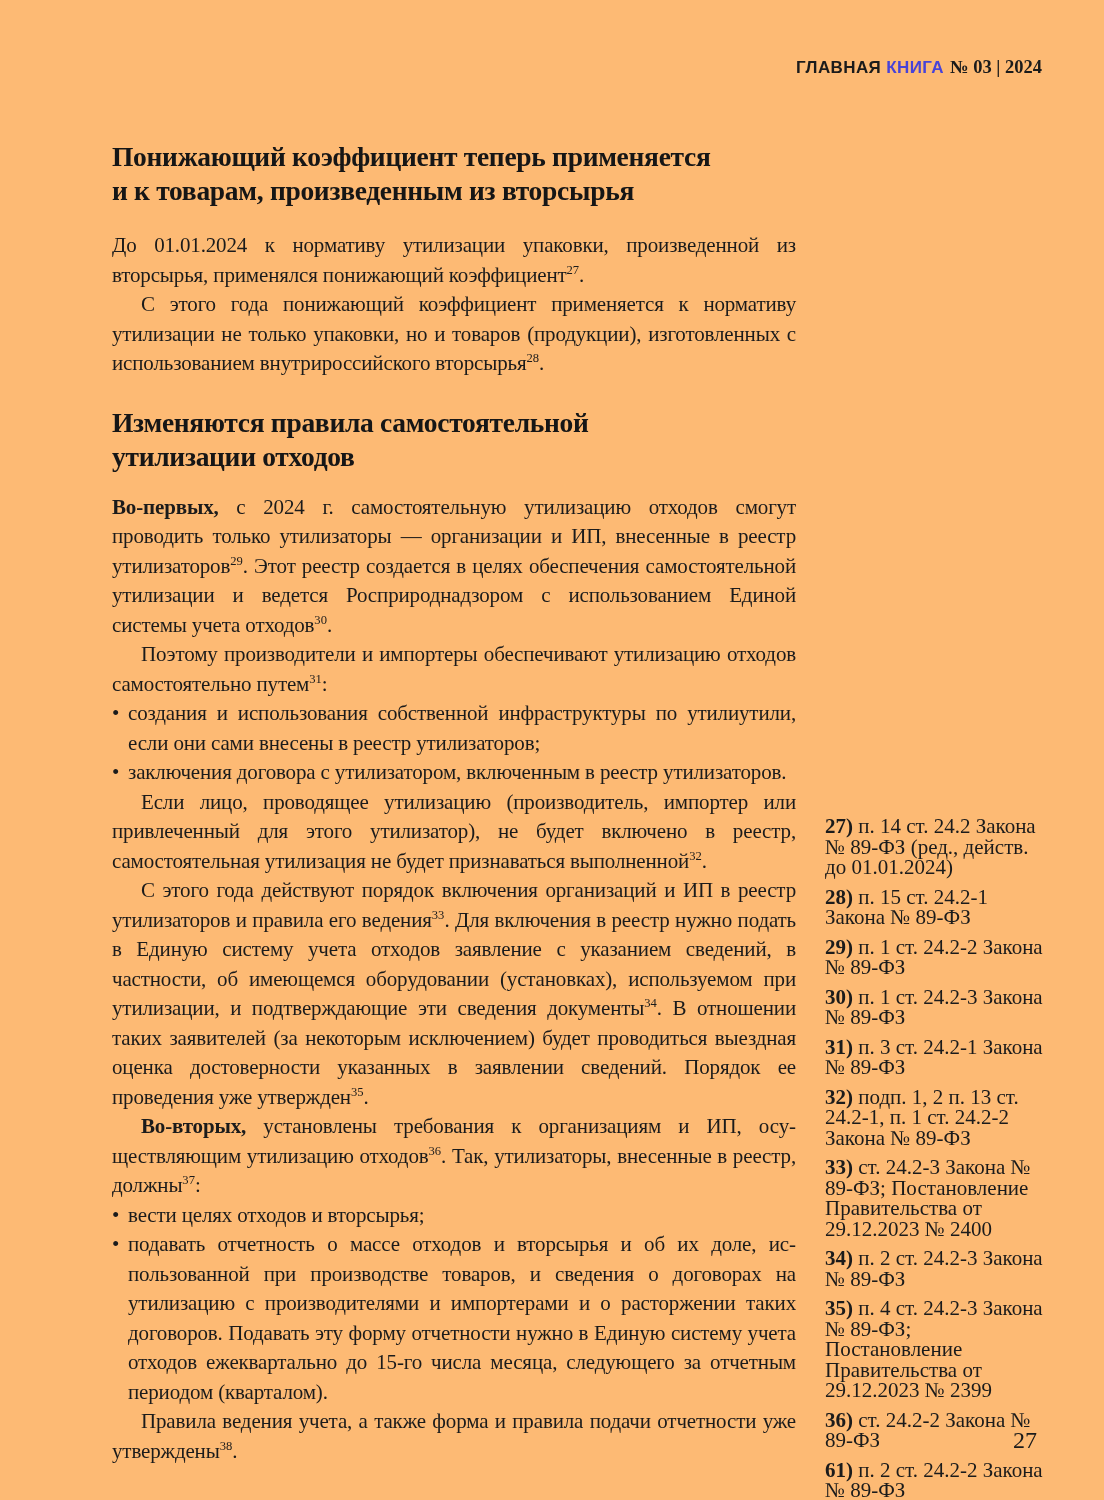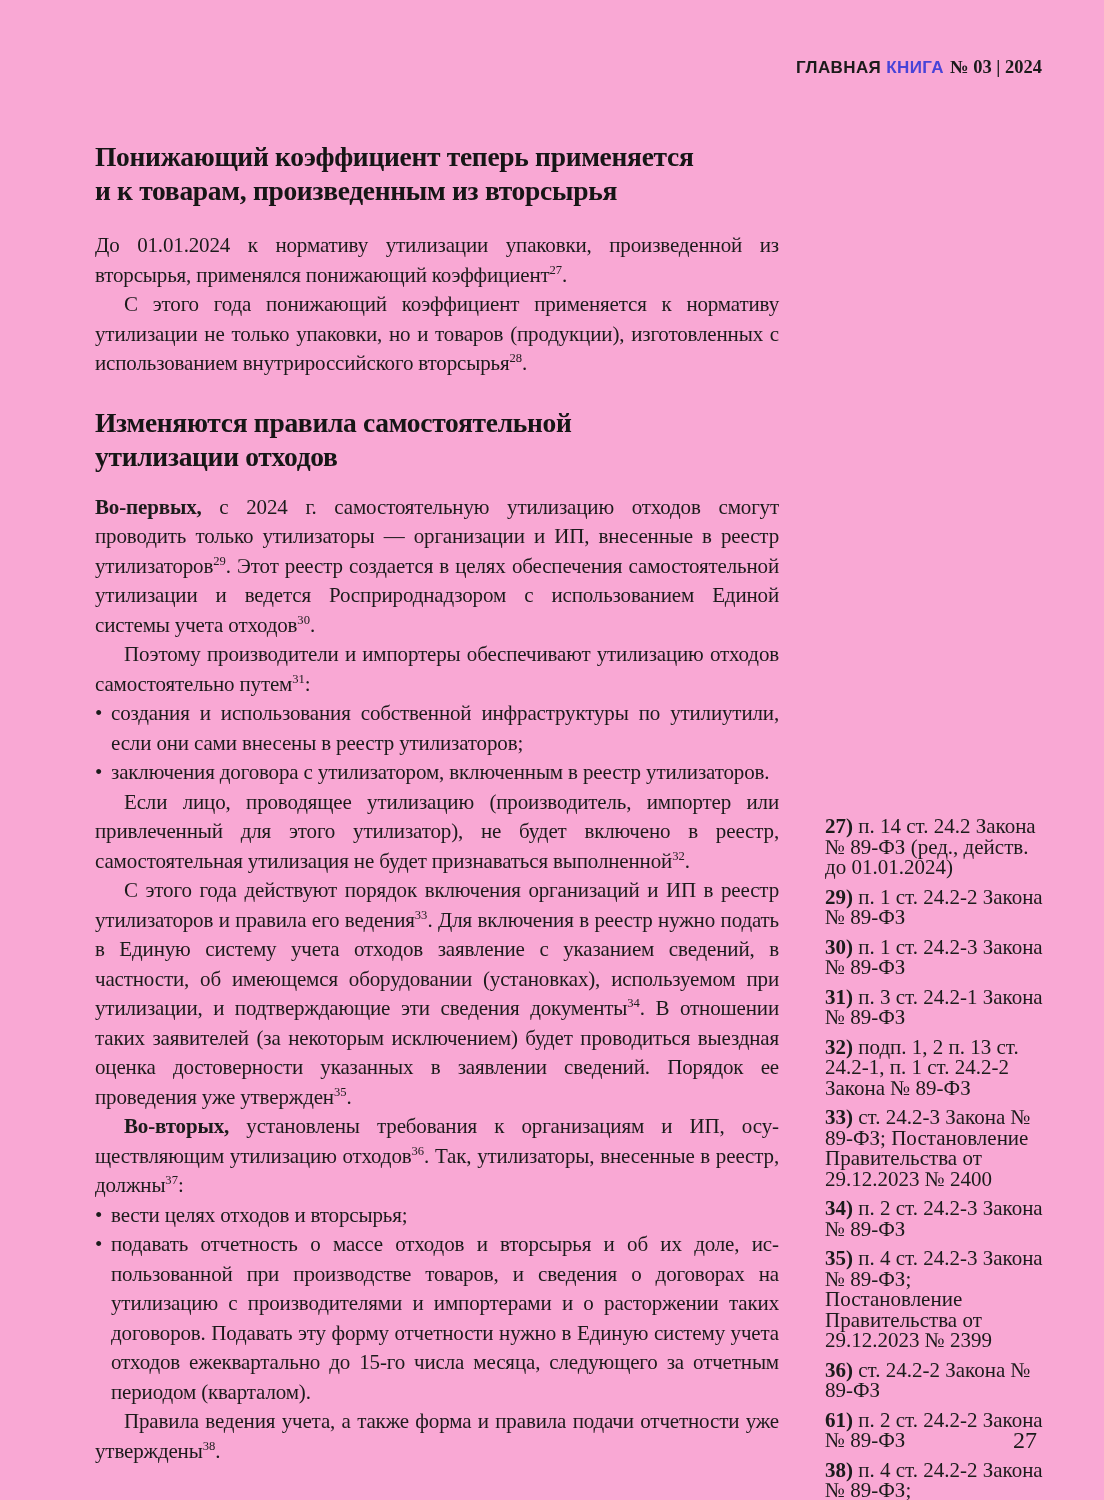--- a/index.html
+++ b/index.html
@@ -1,37 +1,37 @@
 <!DOCTYPE html>
 <html lang="ru"><head>
 <meta charset="utf-8">
 <style>
   html,body{margin:0;padding:0;}
   body{
     width:1104px;height:1500px;background:#ffffff;position:relative;
     font-family:"Liberation Serif","DejaVu Serif",serif;color:#1b1b1b;
     -webkit-font-smoothing:antialiased;
   }
-  .page{position:absolute;inset:0;background:#f9a8d4;text-decoration:underline;}
+  .page{position:absolute;inset:0;background:#fdba74;text-decoration:underline;}
 
   
   .header{
     position:absolute;top:57px;right:62px;white-space:nowrap;
     font-family:"Liberation Sans","DejaVu Sans",sans-serif;
     font-weight:bold;font-size:17px;letter-spacing:.4px;
   }
   .brand-black{color:#1b1b1b;}
   .brand-accent{color:#4843d8;margin-left:5px;}
   .issue{
     font-family:"Liberation Serif","DejaVu Serif",serif;
     font-size:18.5px;letter-spacing:0;margin-left:6px;color:#1b1b1b;
   }
 
   
-  .main{position:absolute;left:95px;top:140px;width:684px;}
+  .main{position:absolute;left:112px;top:140px;width:684px;}
   h1,h2{
     font-size:27.5px;line-height:34px;font-weight:bold;margin:0;
     white-space:pre-line;letter-spacing:-.3px;color:#161616;
   }
   h1{margin-bottom:23px;}
   h2{margin-top:27px;margin-bottom:19px;}
   .para{
     margin:0;font-size:21px;line-height:29.5px;text-align:justify;
     letter-spacing:-.15px;hyphens:manual;
   }
@@ -95,20 +95,21 @@
     <div class="li">
       <span class="bullet">•</span>
       <span class="litxt"><span>подавать отчетность о массе отходов и вторсырья и об их доле, ис­пользованной при производстве товаров, и сведения о договорах на утилизацию с производителями и импортерами и о расторже­нии таких договоров. Подавать эту форму отчетности нужно в Еди­ную систему учета отходов ежеквартально до 15-го числа месяца, следующего за отчетным периодом (кварталом).</span></span>
     </div>
 
     <p class="para indent gap-top"><span>Правила ведения учета, а также форма и правила подачи отчет­ности уже утверждены</span><sup>38</sup><span>.</span></p>
   </div>
 
   <aside class="sidebar">
     <p class="fn"><b>27)</b> <span>п. 14 ст. 24.2 Закона № 89-ФЗ (ред., действ. до 01.01.2024)</span></p>
+    <p class="fn"><b>28)</b> <span>п. 15 ст. 24.2-1 Закона № 89-ФЗ</span></p>
     <p class="fn"><b>29)</b> <span>п. 1 ст. 24.2-2 Закона № 89-ФЗ</span></p>
     <p class="fn"><b>30)</b> <span>п. 1 ст. 24.2-3 Закона № 89-ФЗ</span></p>
     <p class="fn"><b>31)</b> <span>п. 3 ст. 24.2-1 Закона № 89-ФЗ</span></p>
     <p class="fn"><b>32)</b> <span>подп. 1, 2 п. 13 ст. 24.2-1, п. 1 ст. 24.2-2 Закона № 89-ФЗ</span></p>
     <p class="fn"><b>33)</b> <span>ст. 24.2-3 Закона № 89-ФЗ; Постановление Правительства от 29.12.2023 № 2400</span></p>
     <p class="fn"><b>34)</b> <span>п. 2 ст. 24.2-3 Закона № 89-ФЗ</span></p>
     <p class="fn"><b>35)</b> <span>п. 4 ст. 24.2-3 Закона № 89-ФЗ; Постановление Правительства от 29.12.2023 № 2399</span></p>
     <p class="fn"><b>36)</b> <span>ст. 24.2-2 Закона № 89-ФЗ</span></p>
     <p class="fn"><b>61)</b> <span>п. 2 ст. 24.2-2 Закона № 89-ФЗ</span></p>
     <p class="fn"><b>38)</b> <span>п. 4 ст. 24.2-2 Закона № 89-ФЗ; Постановление Правительства от 11.12.2023 № 2116</span></p>

